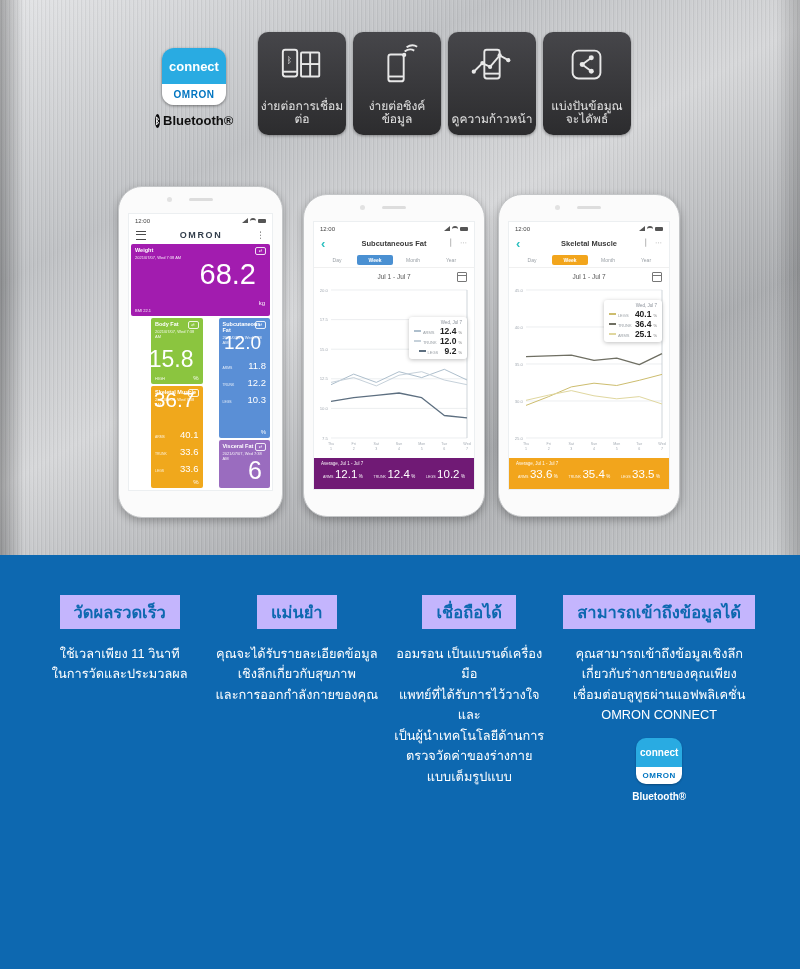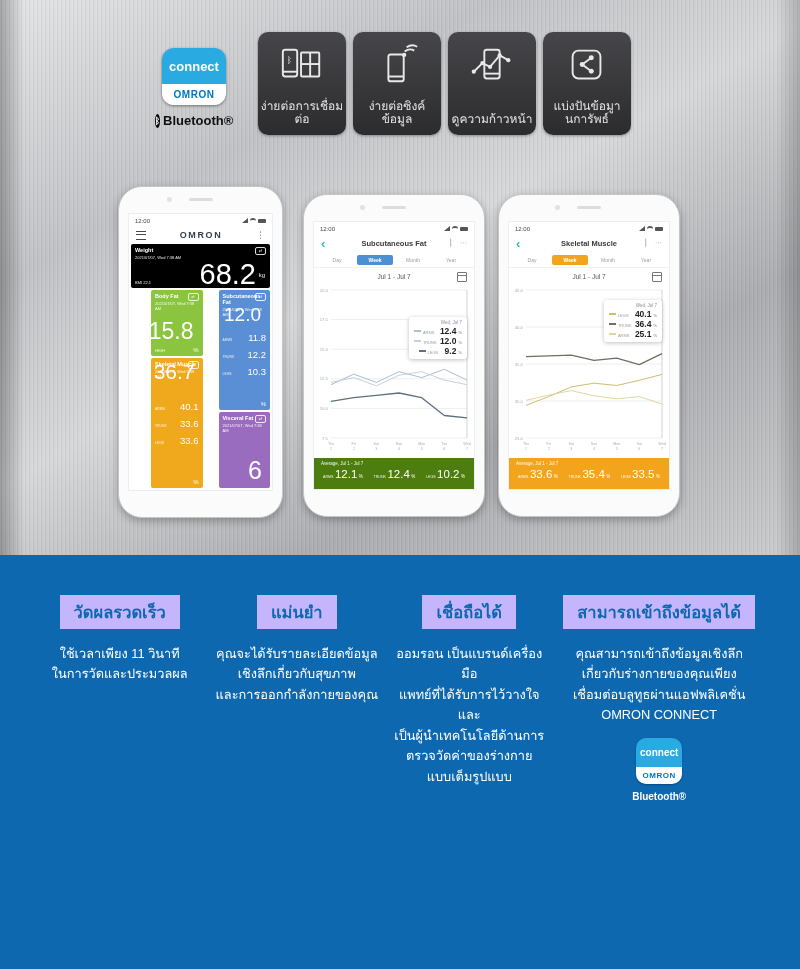--- a/index.html
+++ b/index.html
@@ -61,21 +61,21 @@
   .kebab{color:#666;font-size:9px;line-height:1;}
   .tiles{position:absolute;left:2px;right:2px;top:30px;bottom:2px;display:flex;flex-direction:column;gap:2px;}
   .tile{border-radius:2px;color:#fff;position:relative;padding:3px 4px;box-sizing:border-box;overflow:hidden;}
   .t-label{display:flex;align-items:center;gap:2px;font-size:5.5px;font-weight:bold;}
   .t-badge{position:absolute;top:3px;right:4px;width:9px;height:6px;border:1px solid rgba(255,255,255,.85);
            border-radius:2px;font-size:4px;line-height:5px;text-align:center;color:#fff;}
   .t-date{font-size:4px;opacity:.9;margin-top:2px;}
   .t-foot{position:absolute;left:4px;bottom:3px;font-size:4px;opacity:.92;}
   .t-unit{position:absolute;right:4px;bottom:3px;font-size:6px;opacity:.95;}
   .bigval{position:absolute;font-weight:400;line-height:1;}
-  .t-weight{height:44px;background:#000000;}
+  .t-weight{height:72px;background:#a21caf;}
   .t-weight .bigval{right:14px;top:16px;font-size:29px;}
   .t-weight .t-unit{right:5px;bottom:10px;}
   .tile-row2{display:flex;gap:16px;flex:1;margin-left:20px;}
   .tcol{width:calc(50% - 1px);display:flex;flex-direction:column;gap:2px;}
   .t-bodyfat{height:66px;background:#8bc53f;}
   .t-bodyfat .bigval{right:9px;bottom:13px;font-size:23px;}
   .t-muscle{flex:1;background:#f0a81c;}
   .t-muscle .bigval{right:8px;top:3px;font-size:21px;}
   .t-subq{height:120px;background:#5a8fd6;}
   .t-subq .bigval{right:9px;top:15px;font-size:19px;}
@@ -108,21 +108,21 @@
   .phone2 .tooltip{top:95px;}
   .phone3 .tooltip{top:78px;}
   .tt-title{font-size:4.5px;color:#8a9099;text-align:right;margin-bottom:1px;}
   .tt-row{display:flex;align-items:baseline;justify-content:flex-end;gap:2px;}
   .tt-dash{width:7px;height:1.6px;align-self:center;}
   .tt-part{font-size:4px;color:#9aa0a6;width:15px;}
   .tt-val{font-size:8.5px;font-weight:bold;color:#222;}
   .tt-unit{font-size:4px;color:#777;}
   .avgbar{position:absolute;left:0;right:0;bottom:0;height:31px;color:#fff;
           padding:3px 7px;box-sizing:border-box;}
-  .phone2 .avgbar{background:#4d7c0f;}
+  .phone2 .avgbar{background:#701a75;}
   .phone3 .avgbar{background:#f2a51c;}
   .avg-label{font-size:4.5px;opacity:.95;}
   .avg-rows{display:flex;justify-content:space-between;align-items:baseline;margin-top:2px;padding:0 2px;}
   .avg-row{display:flex;align-items:baseline;gap:1.5px;}
   .avg-part{font-size:3.6px;opacity:.9;}
   .avg-val{font-size:11.5px;font-weight:400;}
   .avg-unit{font-size:4.5px;}
   
   .blue{position:absolute;left:0;top:555px;width:800px;height:414px;background:#0d68b0;}
   .benefits{display:flex;justify-content:space-between;padding:40px 38px 0;gap:10px;}
@@ -200,21 +200,21 @@
         <span>
           <svg width="46" height="46" viewBox="0 0 48 48" fill="none" stroke="#e8e8e8" stroke-width="2">
             <rect x="9" y="9" width="29" height="29" rx="6"></rect>
             <line x1="28.5" y1="16.5" x2="19" y2="23.5"></line>
               <line x1="19" y1="23.5" x2="28.5" y2="30.5"></line>
             <circle cx="28.5" cy="16.5" r="2.6" fill="#e8e8e8" stroke="none"></circle>
             <circle cx="19" cy="23.5" r="2.6" fill="#e8e8e8" stroke="none"></circle>
             <circle cx="28.5" cy="30.5" r="2.6" fill="#e8e8e8" stroke="none"></circle>
           </svg>
         </span>
-        <div class="label">แบ่งปันข้อมูานการัพธ์</div>
+        <div class="label">แบ่งปันข้อมูณจะไดัพธ์</div>
       </div>
     </div>
 
     <div class="phone phone1">
       <div class="speaker"></div>
       <div class="cam"></div>
       <div class="screen">
         <div class="status">
           <span>12:00</span>
           <span class="sicons">

